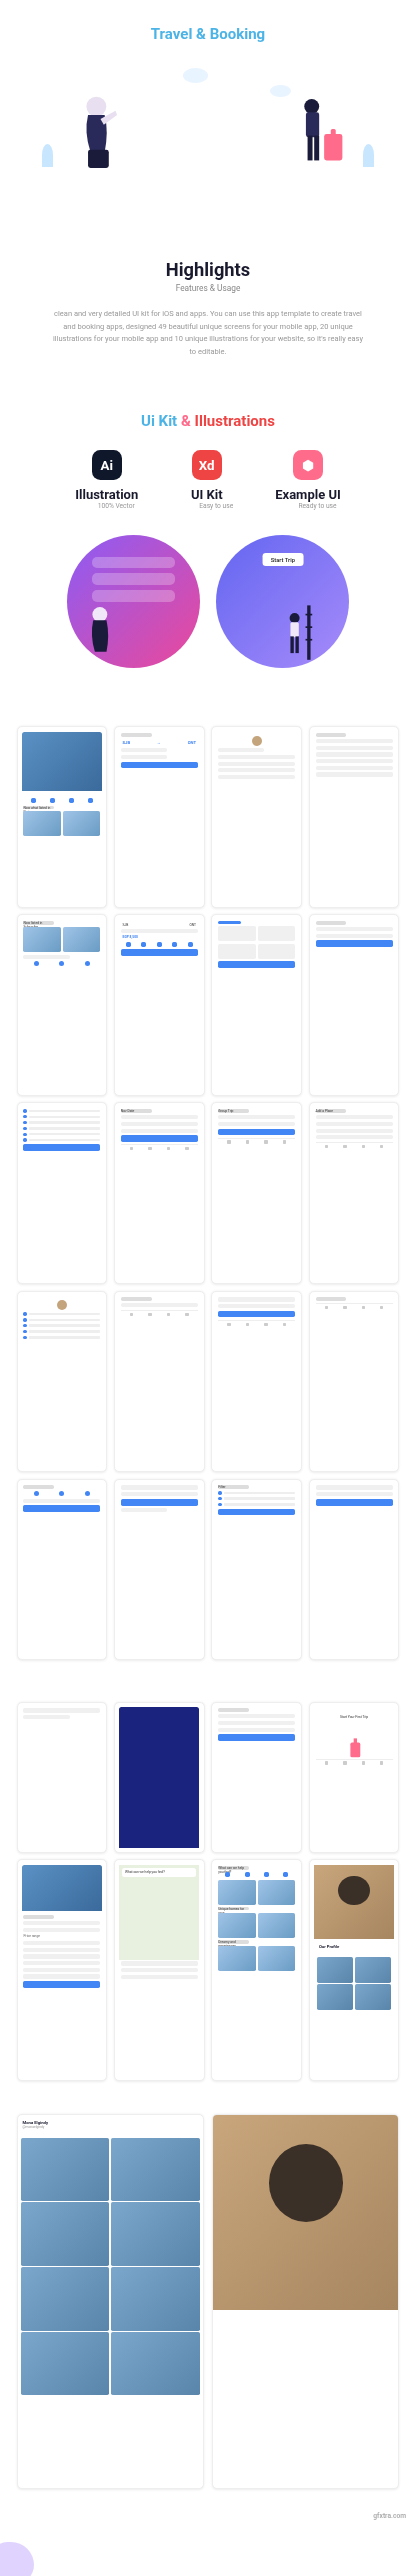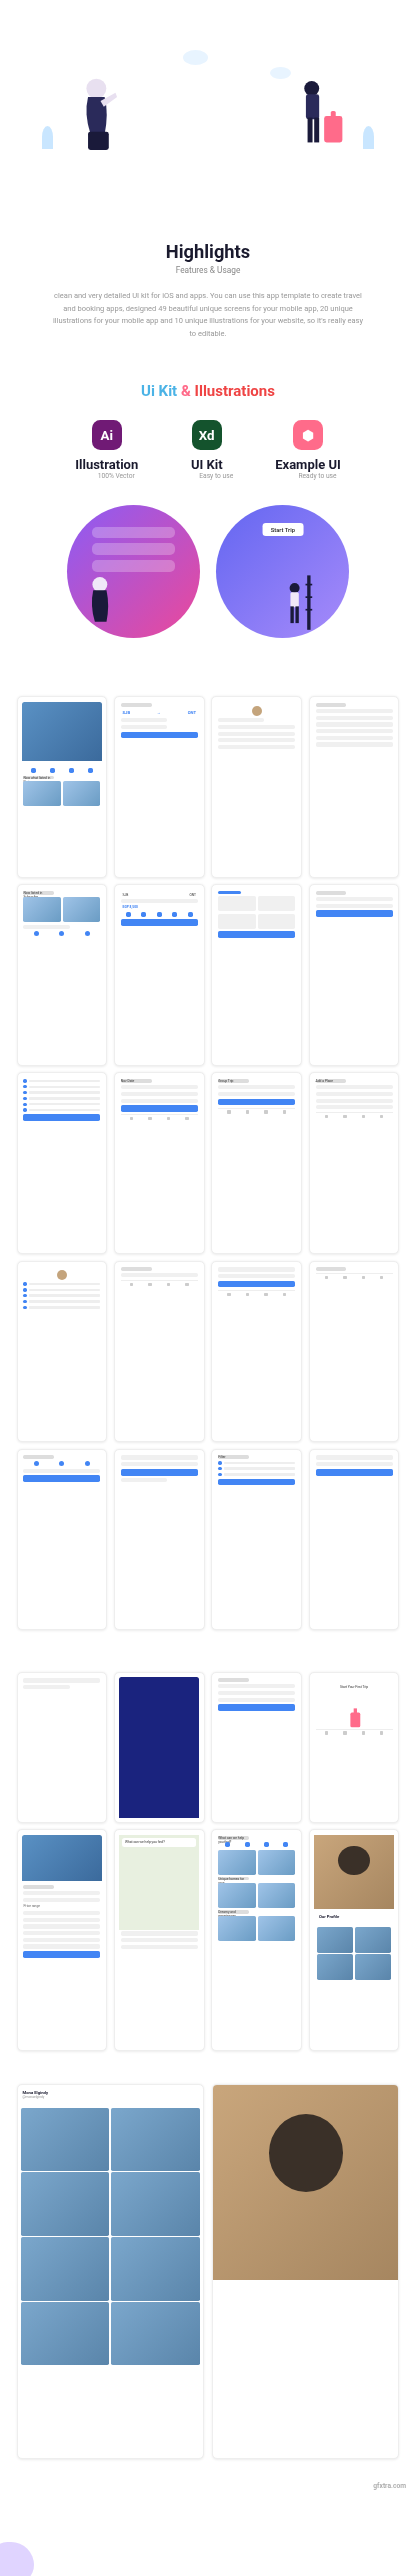--- a/index.html
+++ b/index.html
@@ -13,31 +13,31 @@
 .person-left{position:absolute;left:50px;bottom:0;}
 .person-right{position:absolute;right:50px;bottom:0;}
 .cloud{position:absolute;background:#e8f4ff;border-radius:50%;}
 .cloud1{width:25px;height:15px;top:8.3px;left:166px;}
 .cloud2{width:21px;height:12.5px;top:25px;right:108px;}
 .tree{position:absolute;bottom:8.3px;}
 .tree-shape{width:11.6px;height:23px;background:#c9e6ff;border-radius:50% 50% 0 0;}
 .highlights{text-align:center;padding:33px 33px 25px;}
 .highlights h2{font-size:18.3px;font-weight:700;color:#1a1a2e;margin-bottom:3.3px;}
 .highlights .sub{font-size:8.3px;color:#888;margin-bottom:15px;}
-.highlights .desc{font-size:7.5px;line-height:1.7;color:#999;max-width:316px;margin:0 auto;}
+.highlights .desc{font-size:7.5px;line-height:1.7;color:#999;max-width:316px;margin:12px auto;}
 .uikit-section{text-align:center;padding:16.6px;}
 .uikit-title{font-size:15px;font-weight:700;margin-bottom:20px;}
 .uikit-title .ui{color:#4bb3e6;}
 .uikit-title .amp{color:#ff6b8a;}
 .uikit-title .ill{color:#ef4444;}
 .tool-row{display:flex;justify-content:center;gap:42px;margin-bottom:25px;}
 .tool{text-align:center;}
 .tool-icon{width:30px;height:30px;border-radius:8.3px;margin:0 auto 6.7px;display:flex;align-items:center;justify-content:center;font-size:13.3px;font-weight:700;color:#fff;}
-.tool-icon.ai{background:#701a75;}
-.tool-icon.xd{background:#14532d;}
+.tool-icon.ai{background:#0f172a;}
+.tool-icon.xd{background:#ef4444;}
 .tool-icon.ex{background:#ff6b8a;}
 .tool-name{font-size:13px;font-weight:700;color:#1a1a2e;}
 .tool-sub{font-size:6.7px;color:#999;margin-left:19px;}
 .circles-row{display:flex;justify-content:center;gap:16.6px;margin-bottom:16.6px;}
 .circle-illust{width:133px;height:133px;border-radius:50%;overflow:hidden;position:relative;}
 .circle-illust.left{background:linear-gradient(135deg,#8b5cf6,#ec4899);}
 .circle-illust.right{background:linear-gradient(135deg,#6366f1,#a78bfa);}
 .circle-content{position:absolute;inset:0;padding:16.6px;}
 .circle-card{background:rgba(255,255,255,0.25);border-radius:5px;height:11.6px;margin:5px 8.3px;}
 .circle-btn{position:absolute;top:18.3px;left:50%;transform:translateX(-50%);background:#fff;color:#333;font-size:5.8px;font-weight:600;padding:3.3px 8.3px;border-radius:3.3px;}
@@ -79,20 +79,21 @@
 .profile-info{padding:5px;font-size:4.2px;}
 .profile-name{font-weight:700;color:#1a1a2e;}
 .profile-handle{color:#999;font-size:3.3px;}
 .footer{text-align:right;padding:6.7px 10px;font-size:6.7px;color:#aaa;font-weight:600;}
 .start-trip-pill{background:#fff;padding:3.3px;border-radius:8.3px;font-size:3.3px;text-align:center;margin:3.3px;}
 </style>
 </head>
 <body>
 
 <section class="hero">
+  <div class="hero-sub">Travel &amp; Booking</div>
   <div class="hero-illustration">
     <div class="cloud cloud1"></div>
     <div class="cloud cloud2"></div>
     <div class="tree" style="left:25px">
         <div class="tree-shape"></div>
       </div>
     <div class="tree" style="right:25px">
         <div class="tree-shape"></div>
       </div>
     <div class="person-left">

